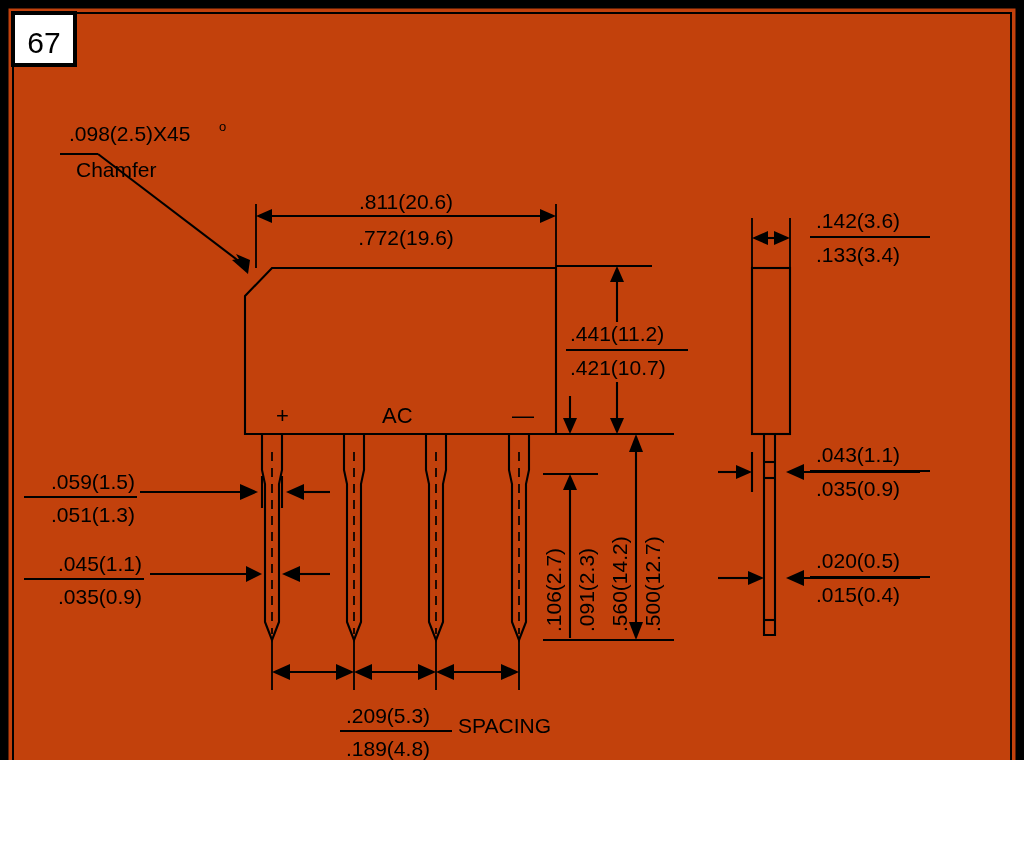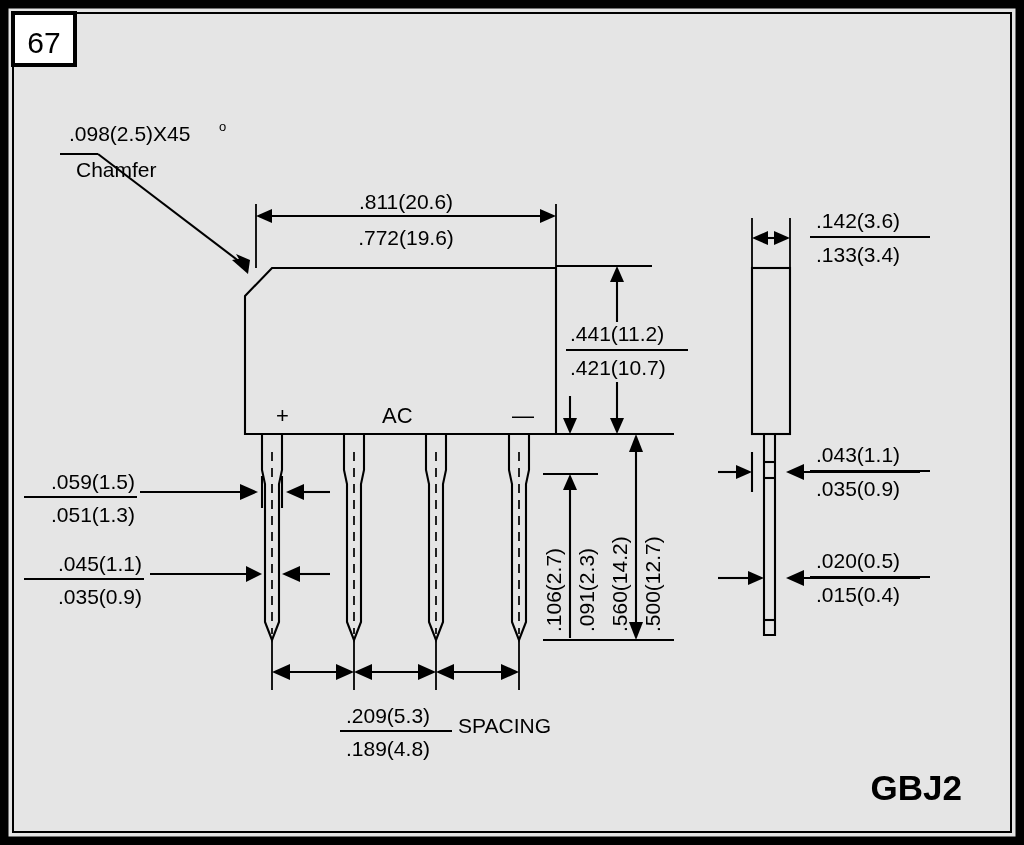--- a/index.html
+++ b/index.html
@@ -3,22 +3,22 @@
 <meta charset="utf-8">
 <style>
   html, body {
     margin: 0;
     padding: 0;
     background: #ffffff;
   }
   #page {
     position: relative;
     width: 1024px;
-    height: 845px;
-    background: #e5e5e5;
+    height: 760px;
+    background: #c2410c;
     font-family: "Liberation Sans", sans-serif;
     overflow: hidden;
   }
   #drawing-svg {
     position: absolute;
     left: 0;
     top: 0;
     width: 1024px;
     height: 845px;
   }

